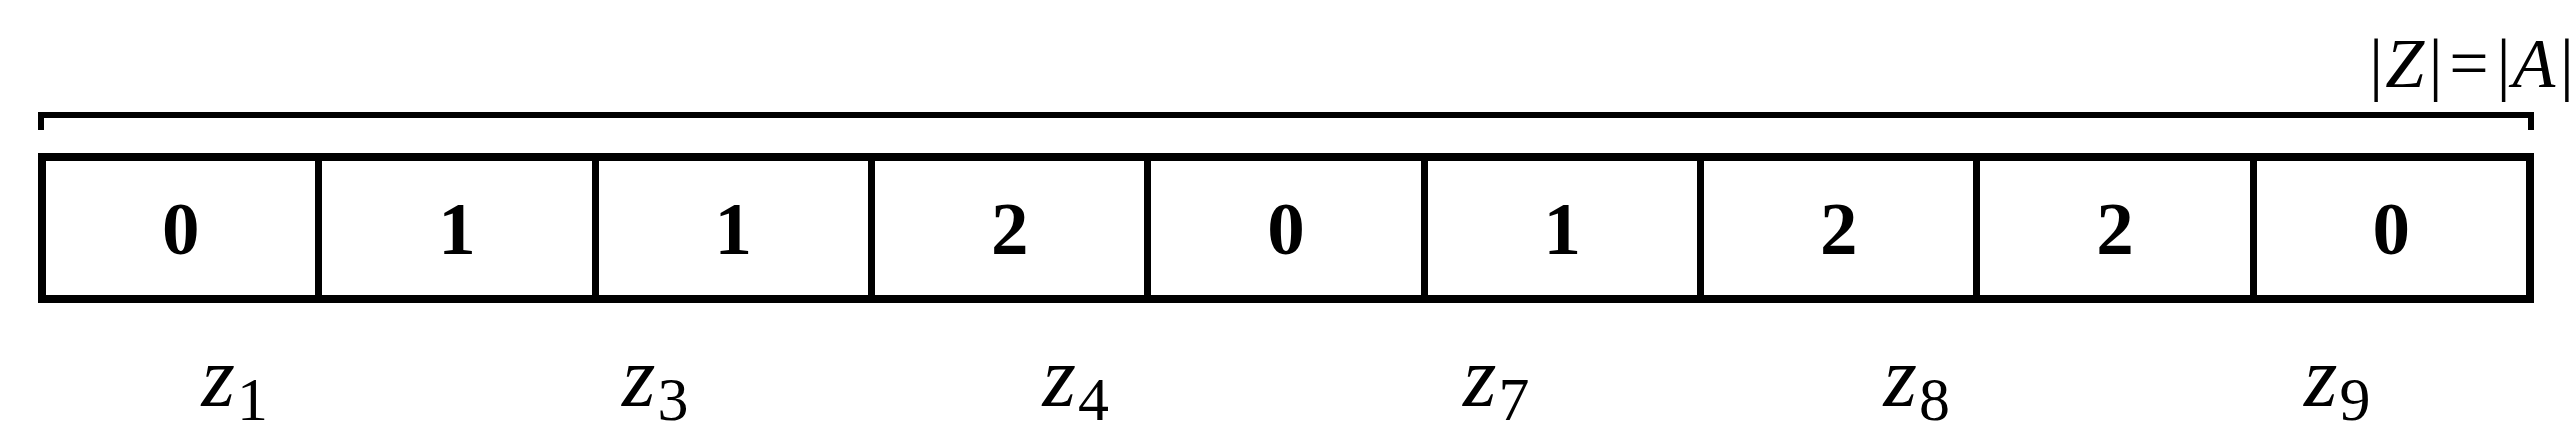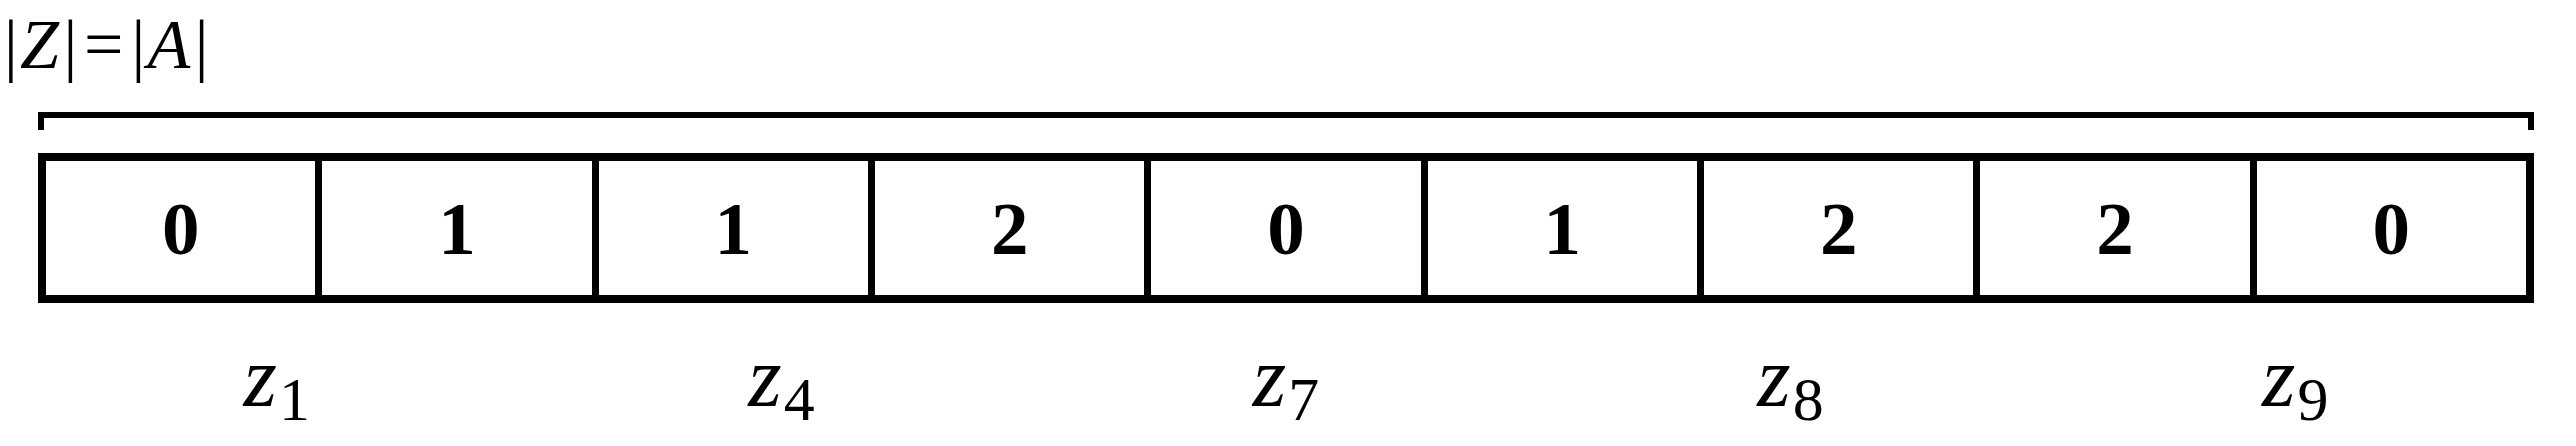--- a/index.html
+++ b/index.html
@@ -13,23 +13,23 @@
     height: 446px;
     background: #ffffff;
     font-family: "Liberation Serif", "DejaVu Serif", serif;
     color: #000000;
     overflow: hidden;
   }
   
   .bracket-caption {
     position: absolute;
     left: 0;
-    top: 3px;
+    top: 22px;
     width: 100%;
-    text-align: left;
+    text-align: right;
     font-style: italic;
     font-size: 70px;
     line-height: 1.2;
     letter-spacing: 0.7px;
   }
   
   .bracket {
     position: absolute;
     left: 38px;
     top: 112px;
@@ -124,20 +124,21 @@
     <div class="cell">
         <span>2</span>
       </div>
     <div class="cell">
         <span>0</span>
       </div>
   </div>
 
   <div class="labels">
     <div class="label"><span>z</span><sub>1</sub></div>
+    <div class="label"><span>z</span><sub>3</sub></div>
     <div class="label"><span>z</span><sub>4</sub></div>
     <div class="label"><span>z</span><sub>7</sub></div>
     <div class="label"><span>z</span><sub>8</sub></div>
     <div class="label"><span>z</span><sub>9</sub></div>
   </div>
 
 </div>
 
 
 </body></html>

